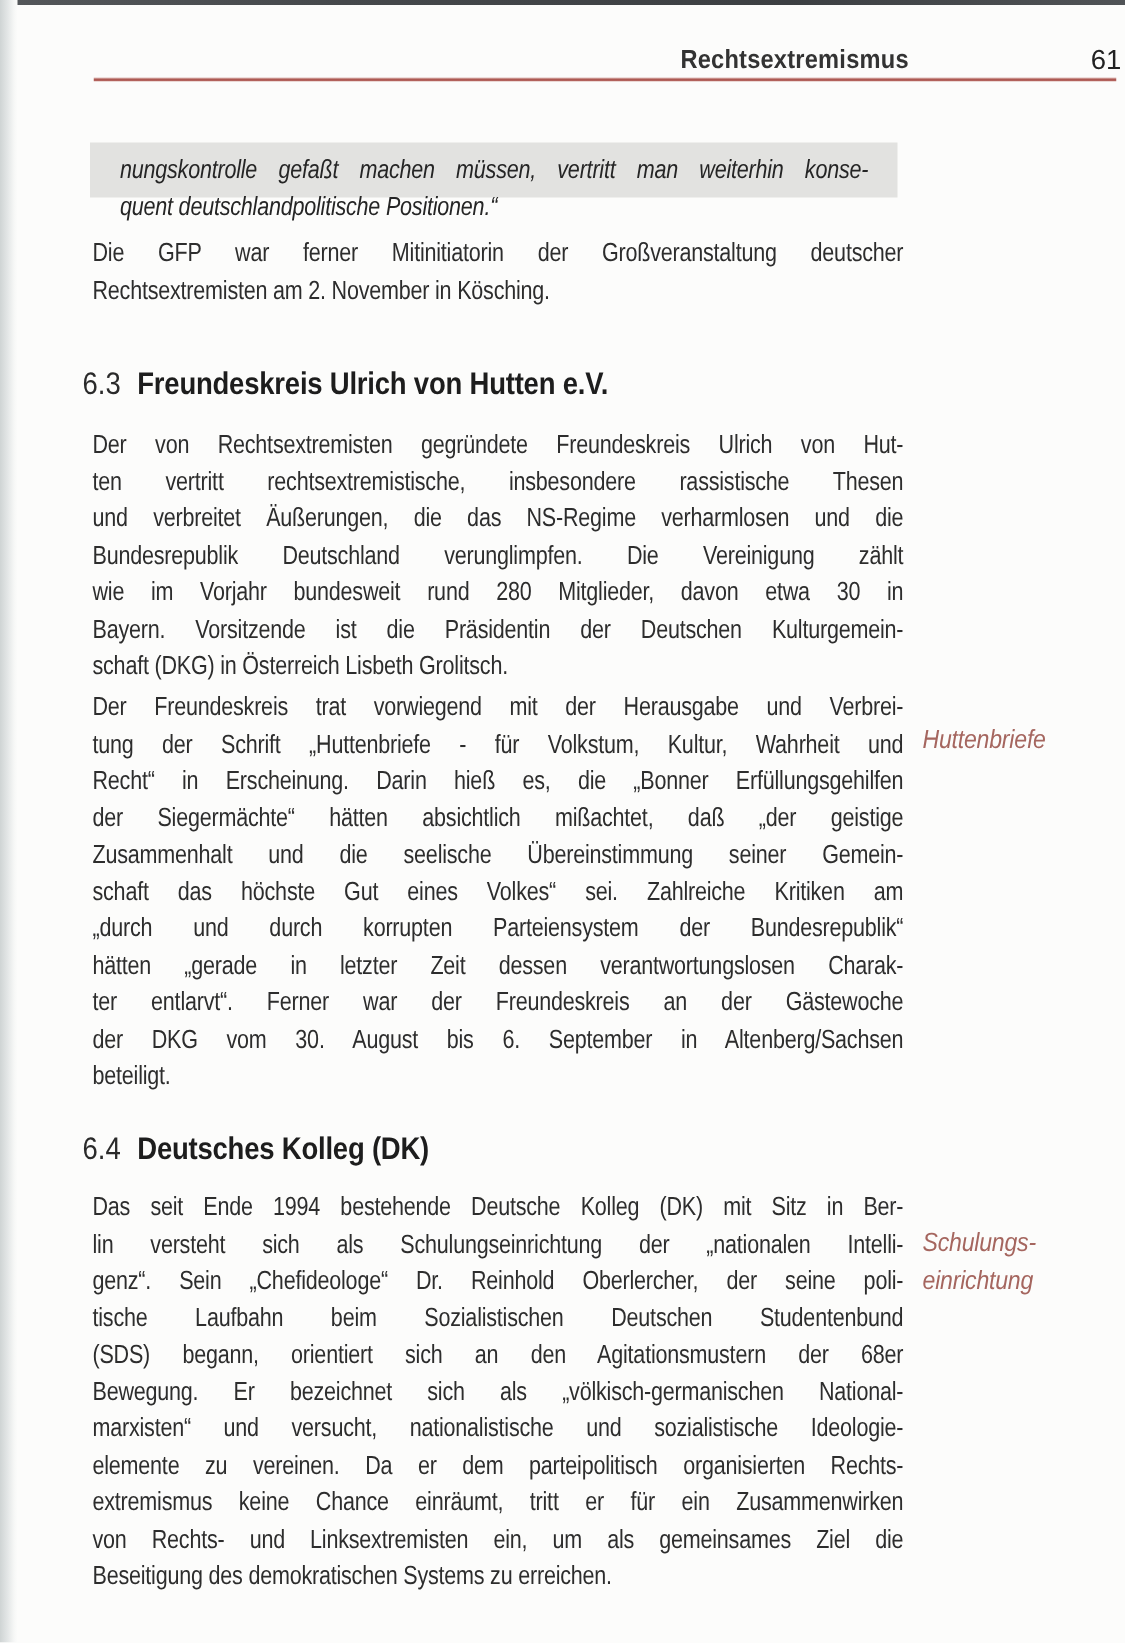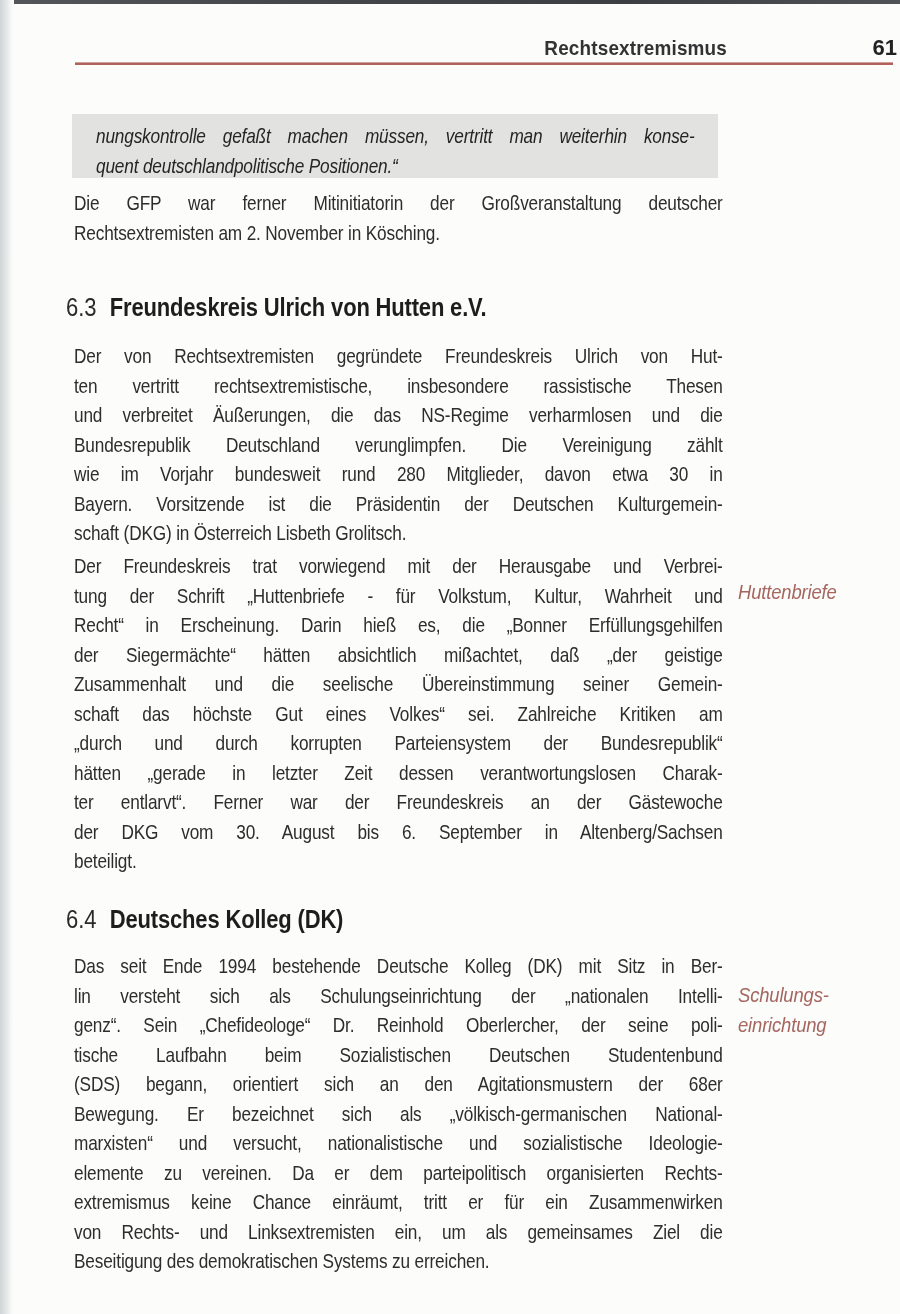--- a/index.html
+++ b/index.html
@@ -29,29 +29,29 @@
   }
   
   .header-title{
     position:absolute;top:36px;left:0;width:727px;
     text-align:right;font-size:21px;font-weight:700;color:#333;
     transform:scaleX(0.9);transform-origin:100% 50%;
     letter-spacing:.2px;
   }
   .page-number{
     position:absolute;top:35px;right:3px;
-    font-size:22px;font-weight:700;color:#222;
+    font-size:22px;font-weight:400;color:#222;
   }
   .header-rule{
     position:absolute;top:62px;left:75px;width:818px;height:3px;
     background:linear-gradient(180deg,#e0c0bd 0%,var(--c-rule) 55%,#b86b65 100%);
   }
   
   .quote-block{
-    position:absolute;left:72px;top:114px;width:646px;height:64px;
+    position:absolute;left:72px;top:114px;width:646px;height:44px;
     background:var(--c-quote-bg);
     padding-top:7px;
   }
   .quote-lines{
     width:730px;margin-left:24px;
     transform:scaleX(0.82);transform-origin:0 0;
     font-style:italic;font-size:21px;line-height:29px;color:#252525;
     letter-spacing:-.2px;
   }
   

